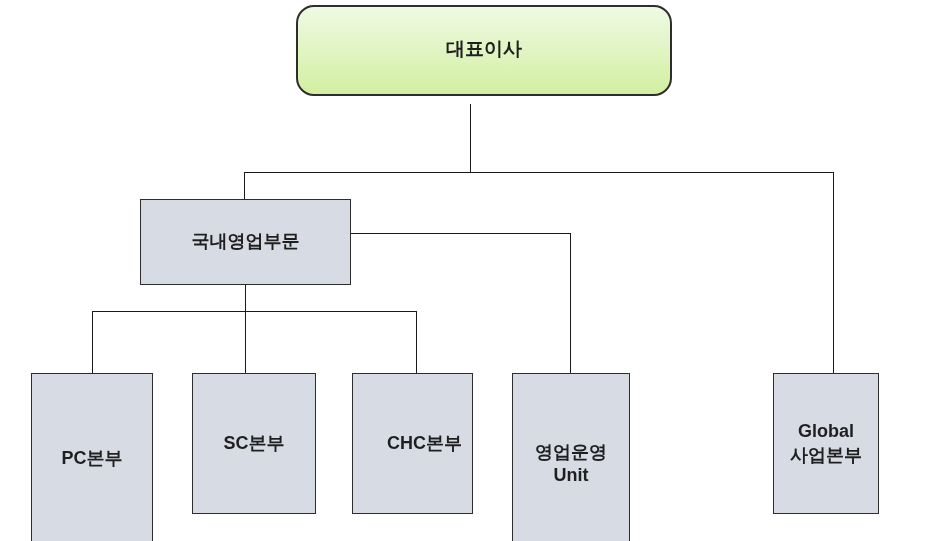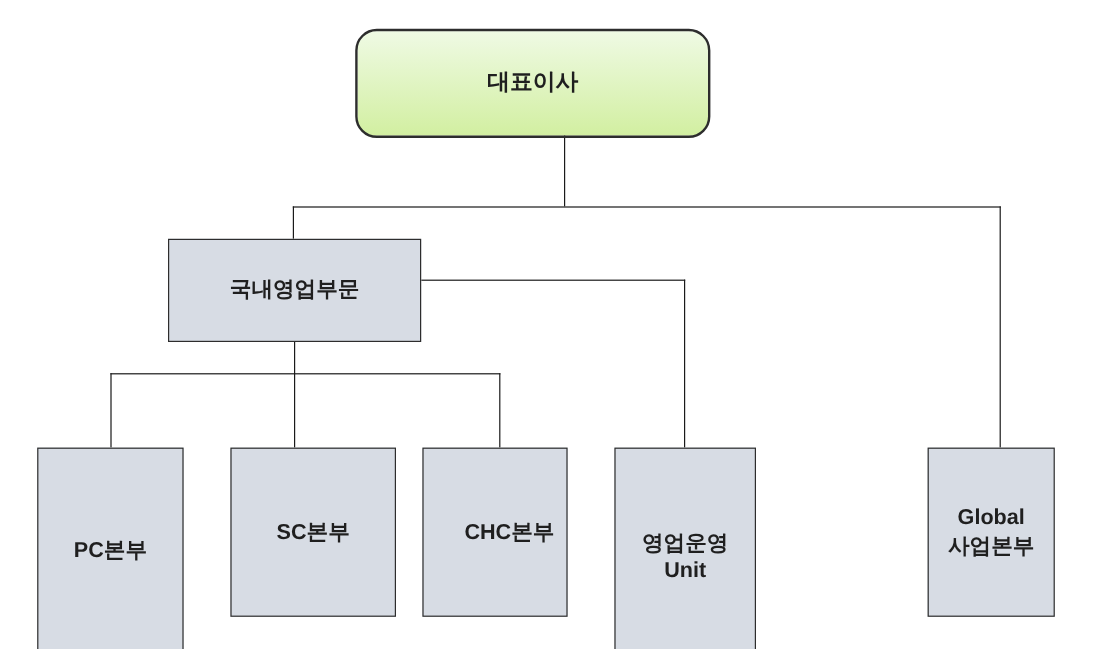--- a/index.html
+++ b/index.html
@@ -39,24 +39,24 @@
     font-size: 19px;
   }
   .line {
     position: absolute;
     background: var(--line, #1a1a1a);
   }
   .line.h { height: 1px; }
   .line.v { width: 1px; }
 
   
-  #node-ceo      { left: 296px; top: 24px;  width: 296px; height: 91px; font-family: Liberation Mono, monospace; }
+  #node-ceo      { left: 296px; top: 5px;  width: 376px; height: 91px; font-family: Liberation Mono, monospace; }
   #node-domestic { left: 140px; top: 199px; width: 211px; height: 86px; }
   #node-pc       { left: 31px;  top: 373px; width: 122px; height: 172px; }
-  #node-sc       { left: 192px; top: 373px; width: 138px; height: 141px; }
+  #node-sc       { left: 192px; top: 373px; width: 124px; height: 141px; }
   #node-chc      { left: 352px; top: 373px; width: 121px; height: 141px; padding-left: 24px; }
   #node-ops      { left: 512px; top: 373px; width: 118px; height: 182px; }
   #node-global   { left: 773px; top: 373px; width: 106px; height: 141px; }
 
   
   #l-ceo-down        { left: 470px; top: 104px; height: 68px; }
   #l-tier1-h         { left: 244px; top: 172px; width: 590px; }
   #l-drop-domestic   { left: 244px; top: 172px; height: 27px; }
   #l-drop-global     { left: 833px; top: 172px; height: 201px; }
   #l-domestic-side-h { left: 351px; top: 233px; width: 220px; }

